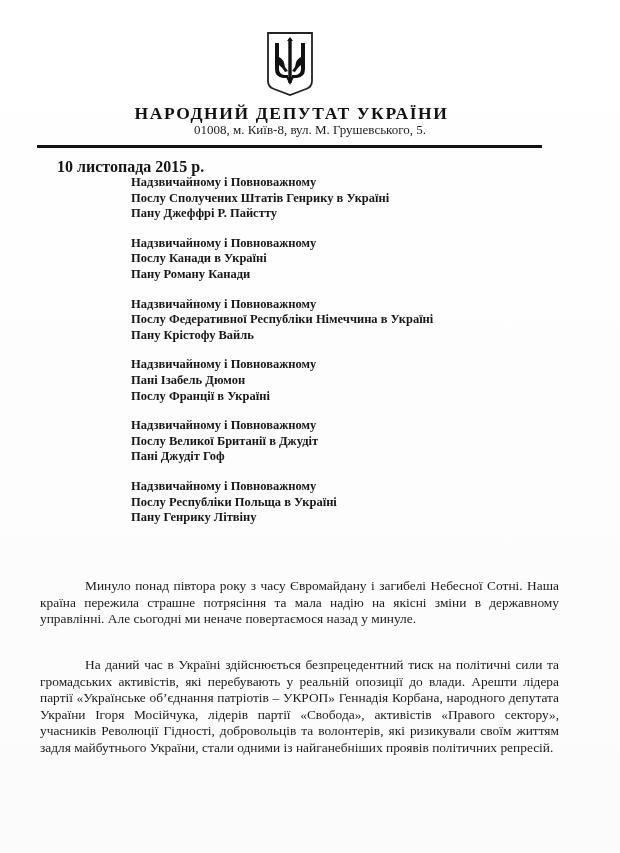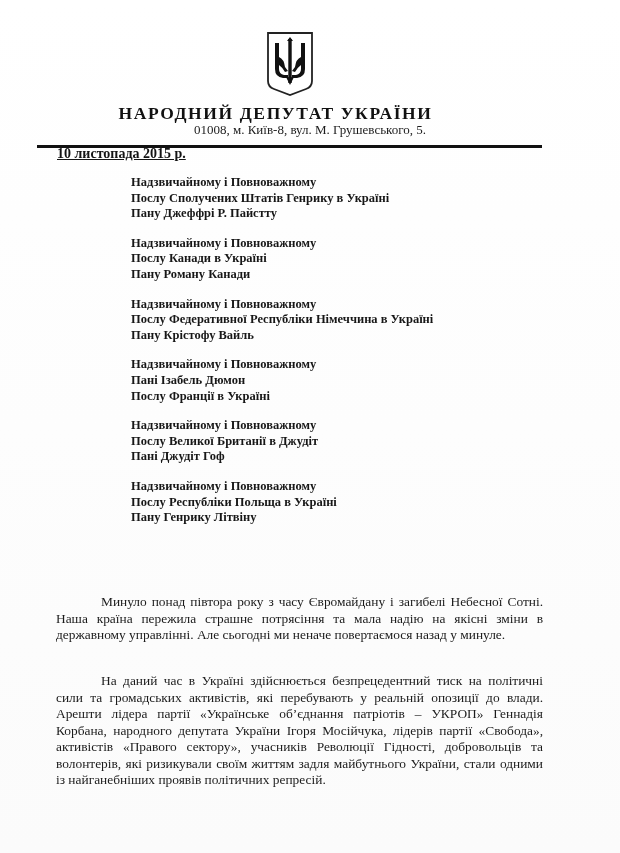--- a/index.html
+++ b/index.html
@@ -5,36 +5,36 @@
     html, body { margin: 0; padding: 0; }
     body {
       width: 620px; height: 853px; position: relative; overflow: hidden;
       background: #fdfdfd;
       font-family: "Liberation Serif", serif;
       color: #1a1a1a;
     }
     .page { position: absolute; inset: 0; background: linear-gradient(#ffffff, #fbfbfb); }
     .crest { position: absolute; left: 266px; top: 31px; width: 48px; height: 66px; }
     .title {
-      position: absolute; left: 0; width: 551px; top: 103px; text-align: center;
+      position: absolute; left: 16px; width: 551px; top: 103px; text-align: center;
       font-weight: bold; font-size: 17.5px; letter-spacing: 1.6px; color: #111;
     }
     .address {
       position: absolute; left: 0; width: 620px; top: 122px; text-align: center;
       font-size: 13px; color: #1c1c1c;
     }
     .rule { position: absolute; left: 37px; width: 505px; top: 145px; height: 3px; background: #111; }
-    .date { position: absolute; left: 57px; top: 146px; font-weight: bold; font-size: 14px; color: #141414; text-decoration: underline; }
+    .date { position: absolute; left: 57px; top: 158px; font-weight: bold; font-size: 16px; color: #141414; }
     .addressees { position: absolute; right: 69px; top: 175px; width: 420px; }
     .addr-block { margin-bottom: 14px; }
     .addr-line { font-weight: bold; font-size: 12.5px; line-height: 15.6px; color: #171717; }
     .body-text { position: absolute; left: 40px; width: 519px; font-size: 13.4px; line-height: 16.5px; text-align: justify; color: #1b1b1b; }
     .p1 { top: 578px; }
     .p2 { top: 657px; }
-    .para { margin: 16px; text-indent: 45px; text-align-last: left; }
+    .para { margin: 0; text-indent: 45px; text-align-last: left; }
   </style>
 </head>
 <body>
 
 <div class="page">
 
   <svg class="crest" viewBox="0 0 48 66">
     <path d="M2 2 H46 V50 Q46 56 40 58 L24 64 L8 58 Q2 56 2 50 Z" fill="#fff" stroke="#222" stroke-width="1.8"></path>
     <g fill="#111">
       <rect x="22.3" y="8" width="3.4" height="44"></rect>

